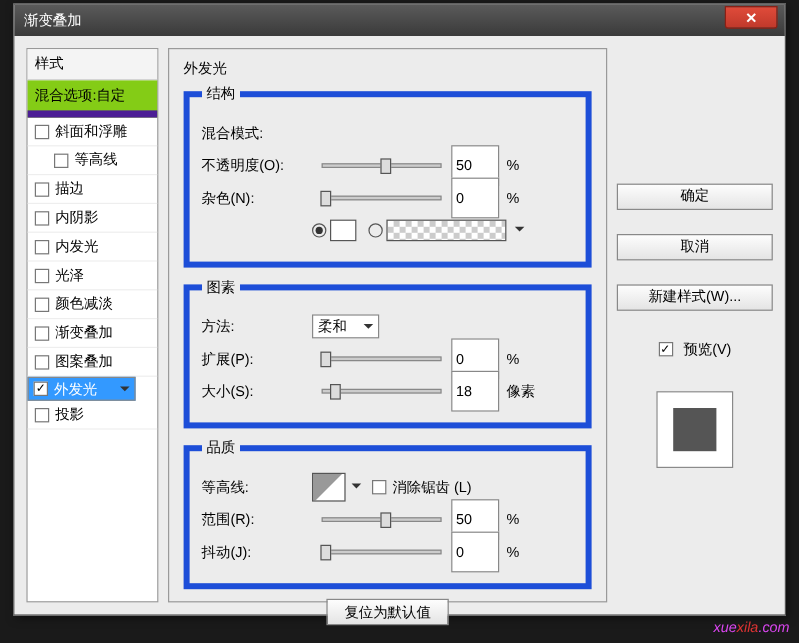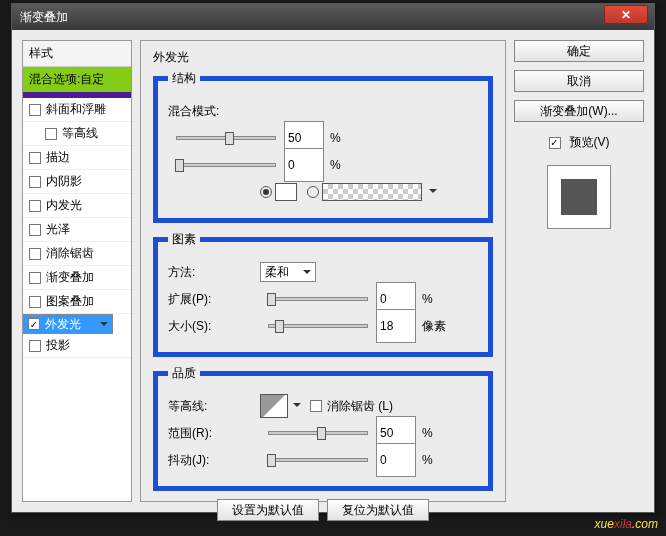--- a/index.html
+++ b/index.html
@@ -29,27 +29,27 @@
 .unit { margin-left: 6px; }
 .radio { width: 12px; height: 12px; border: 1px solid #555; border-radius: 50%; display: inline-flex; align-items: center; justify-content: center; margin-right: 3px; }
 .radio.on::after { content: ""; width: 6px; height: 6px; background: #333; border-radius: 50%; }
 .swatch { width: 22px; height: 18px; border: 1px solid #555; background: #fff; margin-right: 10px; }
 .gradient { width: 100px; height: 18px; border: 1px solid #555; background: repeating-conic-gradient(#ccc 0 25%, #fff 0 50%) 0 0/10px 10px; margin-right: 4px; position: relative; }
 .gradient::after { content: ""; position: absolute; right: -16px; top: 5px; border: 4px solid transparent; border-top-color: #333; }
 .contour { width: 28px; height: 24px; border: 1px solid #555; background: linear-gradient(135deg,#999 49%, #fff 51%); margin-right: 4px; position: relative; }
 .contour::after { content: ""; position: absolute; right: -14px; top: 8px; border: 4px solid transparent; border-top-color: #333; }
 .btn { height: 22px; border: 1px solid #888; background: linear-gradient(#fdfdfd,#e4e4e4); padding: 0 14px; cursor: pointer; display: inline-flex; align-items: center; justify-content: center; }
 .bottom-btns { display: flex; gap: 8px; justify-content: center; margin-top: 4px; }
-.right-col { width: 130px; display: flex; flex-direction: column; gap: 8px; align-items: stretch; }
+.right-col { width: 130px; display: flex; flex-direction: column; gap: 20px; align-items: stretch; justify-content: center; }
 .right-col .btn { width: 100%; }
 .preview-chk { display: flex; align-items: center; justify-content: center; gap: 4px; margin-top: 4px; }
 .preview-box { width: 64px; height: 64px; border: 1px solid #888; background: #fff; margin: 6px auto 0 auto; display: flex; align-items: center; justify-content: center; }
 .preview-inner { width: 36px; height: 36px; background: #555; box-shadow: 0 0 10px 4px rgba(255,255,255,0.9); }
 .watermark { position: absolute; right: 8px; bottom: 4px; font-style: italic; font-size: 16px; }
-.watermark .b { color: #fde047; } .watermark .r { color: #d33; }
+.watermark .b { color: #d946ef; } .watermark .r { color: #d33; }
 </style>
 </head>
 <body>
 
 <div class="dialog">
   <div class="titlebar">
     <span>渐变叠加</span>
     <div class="close-btn">
         <span>✕</span>
       </div>
@@ -72,21 +72,21 @@
             <span class="chk"></span>
             <span>内阴影</span>
           </div><div class="style-row">
             <span class="chk"></span>
             <span>内发光</span>
           </div><div class="style-row">
             <span class="chk"></span>
             <span>光泽</span>
           </div><div class="style-row">
             <span class="chk"></span>
-            <span>消除锯齿</span>
+            <span>颜色减淡</span>
           </div><div class="style-row">
             <span class="chk"></span>
             <span>渐变叠加</span>
           </div><div class="style-row">
             <span class="chk"></span>
             <span>图案叠加</span>
           </div><div class="style-row sel">
             <span class="chk">✓</span>
             <span>外发光</span>
           </div><div class="style-row">
@@ -97,27 +97,29 @@
 
     <div class="center-col">
       <div class="panel-title">外发光</div>
 
       <fieldset>
         <legend>结构</legend>
         <div class="row">
           <span class="lbl">混合模式:</span>
         </div>
         <div class="row">
+          <span class="lbl">不透明度(O):</span>
           <span class="slider">
               <span class="thumb" style="left:48px"></span>
             </span>
           <input class="num" value="50" style="">
           <span class="unit">%</span>
         </div>
         <div class="row">
+          <span class="lbl">杂色(N):</span>
           <span class="slider">
               <span class="thumb" style="left:-2px"></span>
             </span>
           <input class="num" value="0" style="">
           <span class="unit">%</span>
         </div>
         <div class="row">
           <span class="lbl"></span>
           <span class="radio on"></span>
           <span class="swatch"></span>
@@ -173,29 +175,28 @@
           <span class="lbl">抖动(J):</span>
           <span class="slider">
               <span class="thumb" style="left:-2px"></span>
             </span>
           <input class="num" value="0" style="">
           <span class="unit">%</span>
         </div>
       </fieldset>
 
       <div class="bottom-btns">
-        <span class="btn">设置为默认值</span>
         <span class="btn">复位为默认值</span>
       </div>
     </div>
 
     <div class="right-col">
       <span class="btn">确定</span>
       <span class="btn">取消</span>
-      <span class="btn">渐变叠加(W)...</span>
+      <span class="btn">新建样式(W)...</span>
       <div class="preview-chk">
         <span class="chk">✓</span>
         <span>预览(V)</span>
       </div>
       <div class="preview-box">
         <div class="preview-inner"></div>
       </div>
     </div>
 
   </div>

